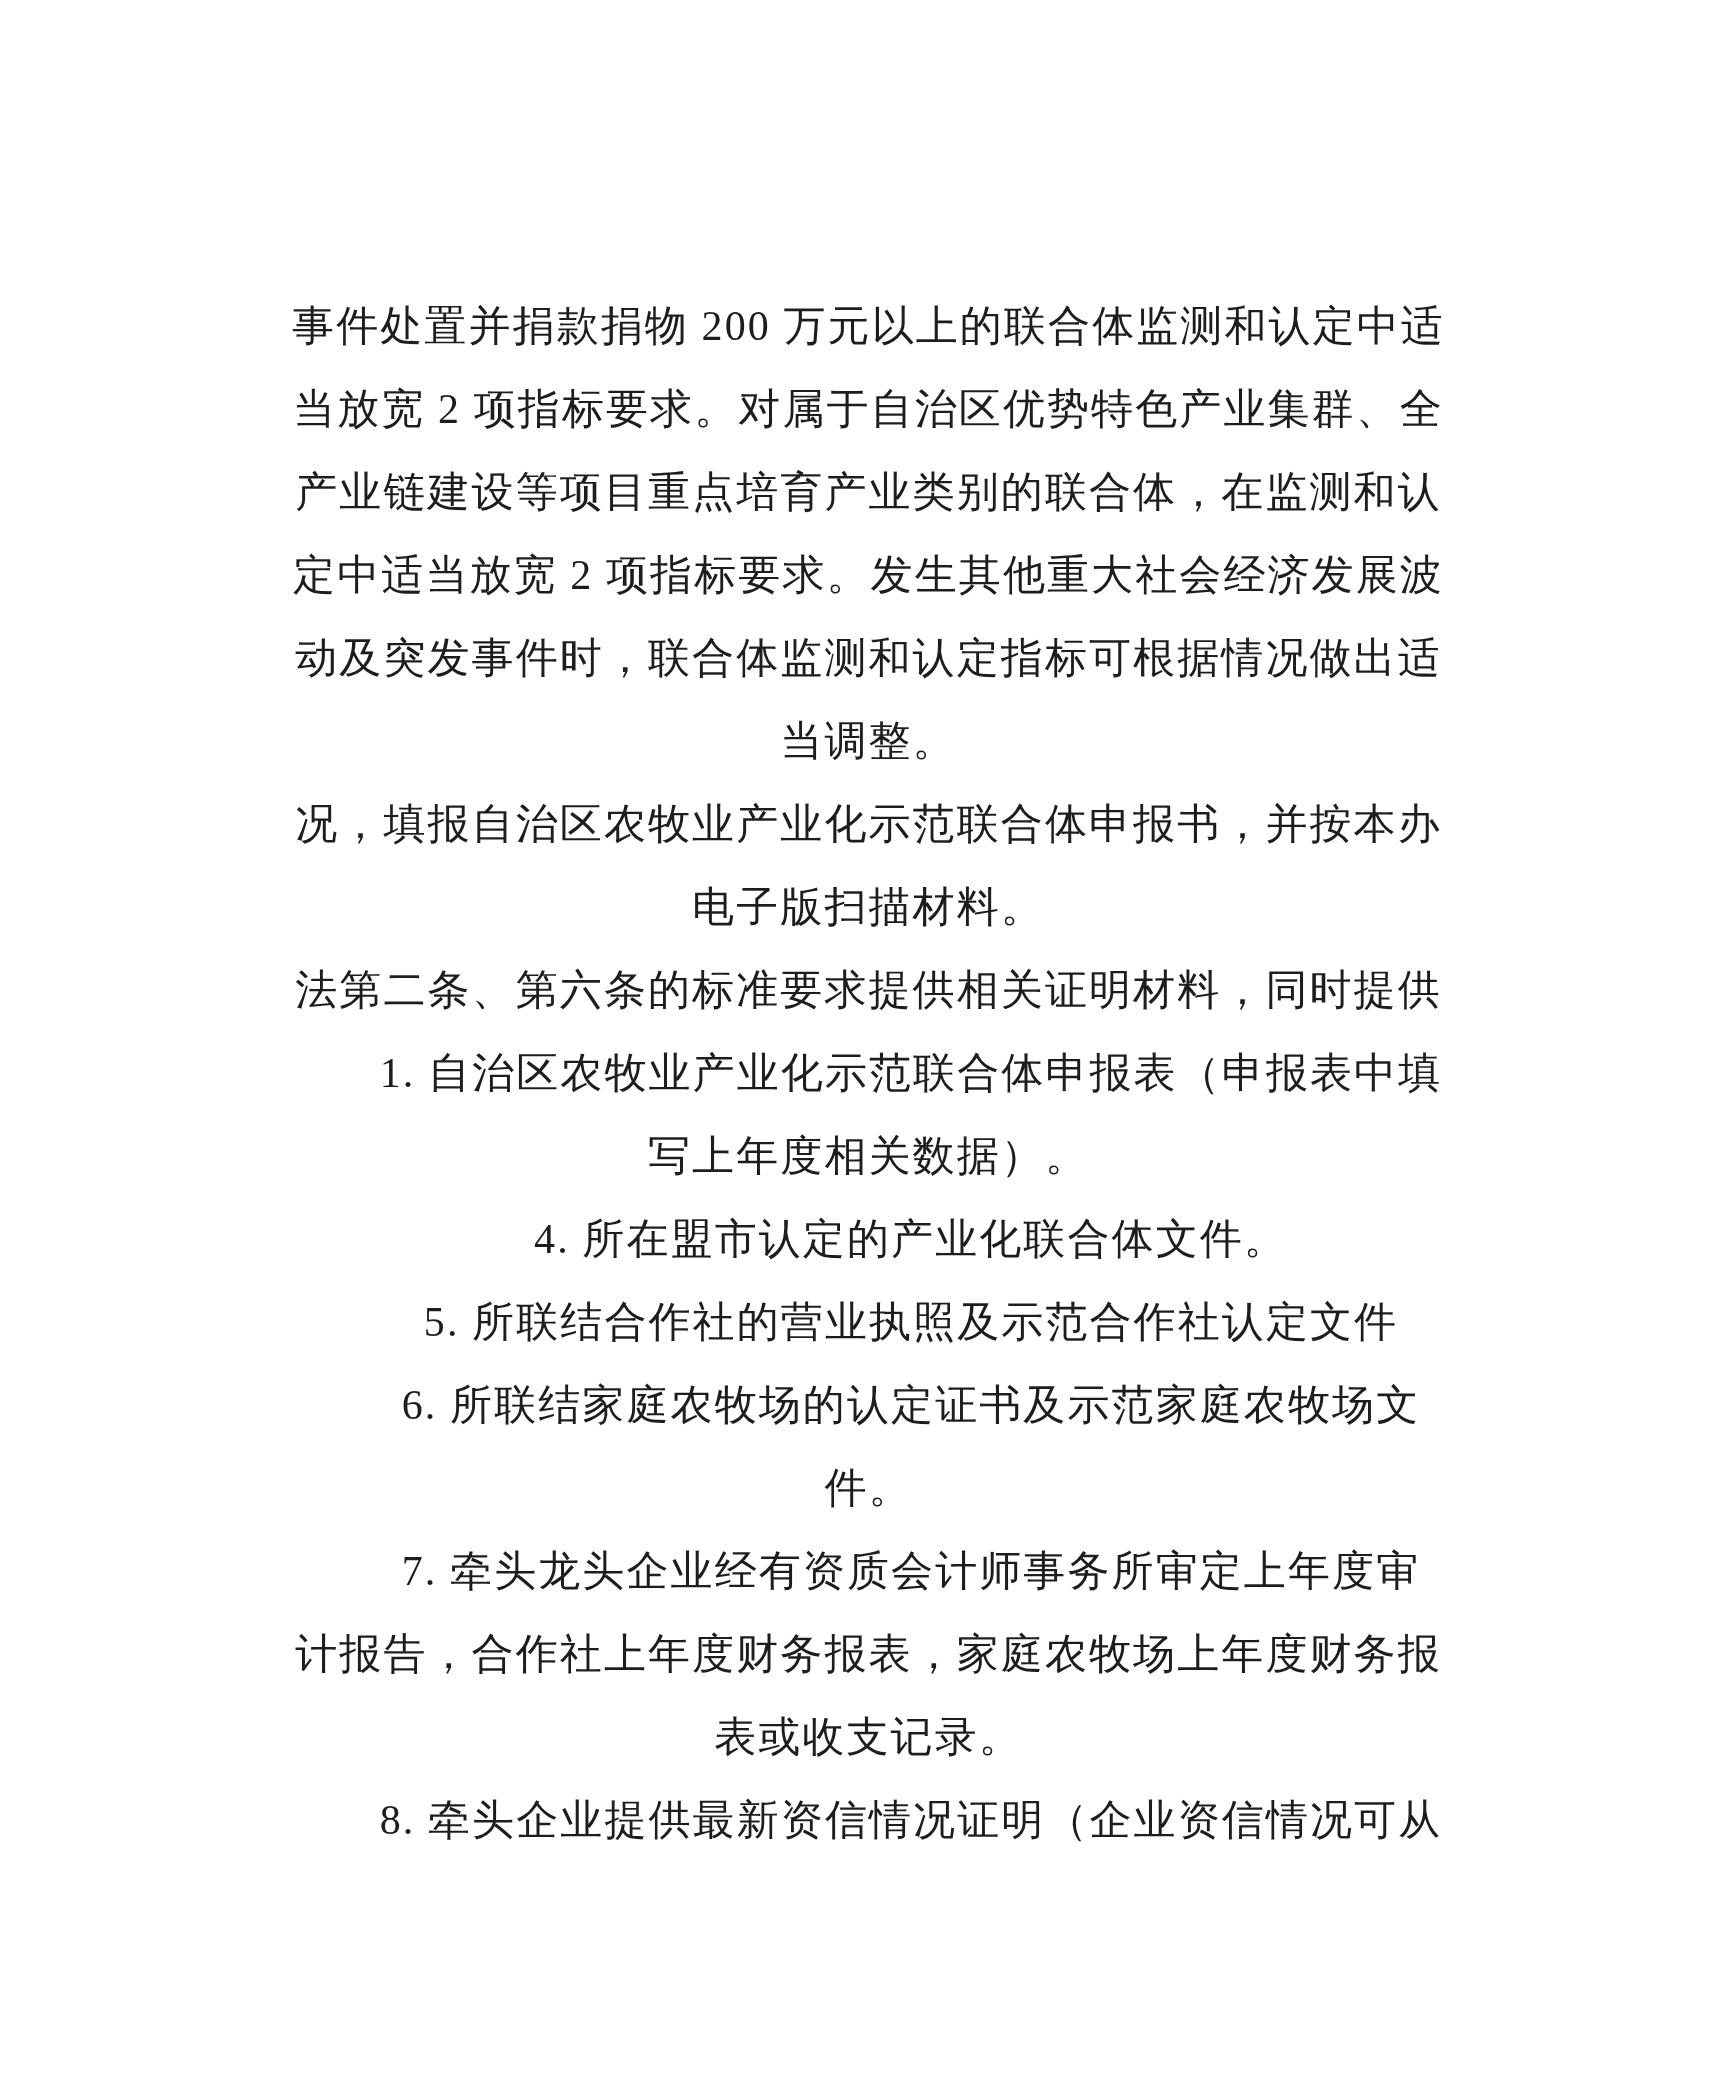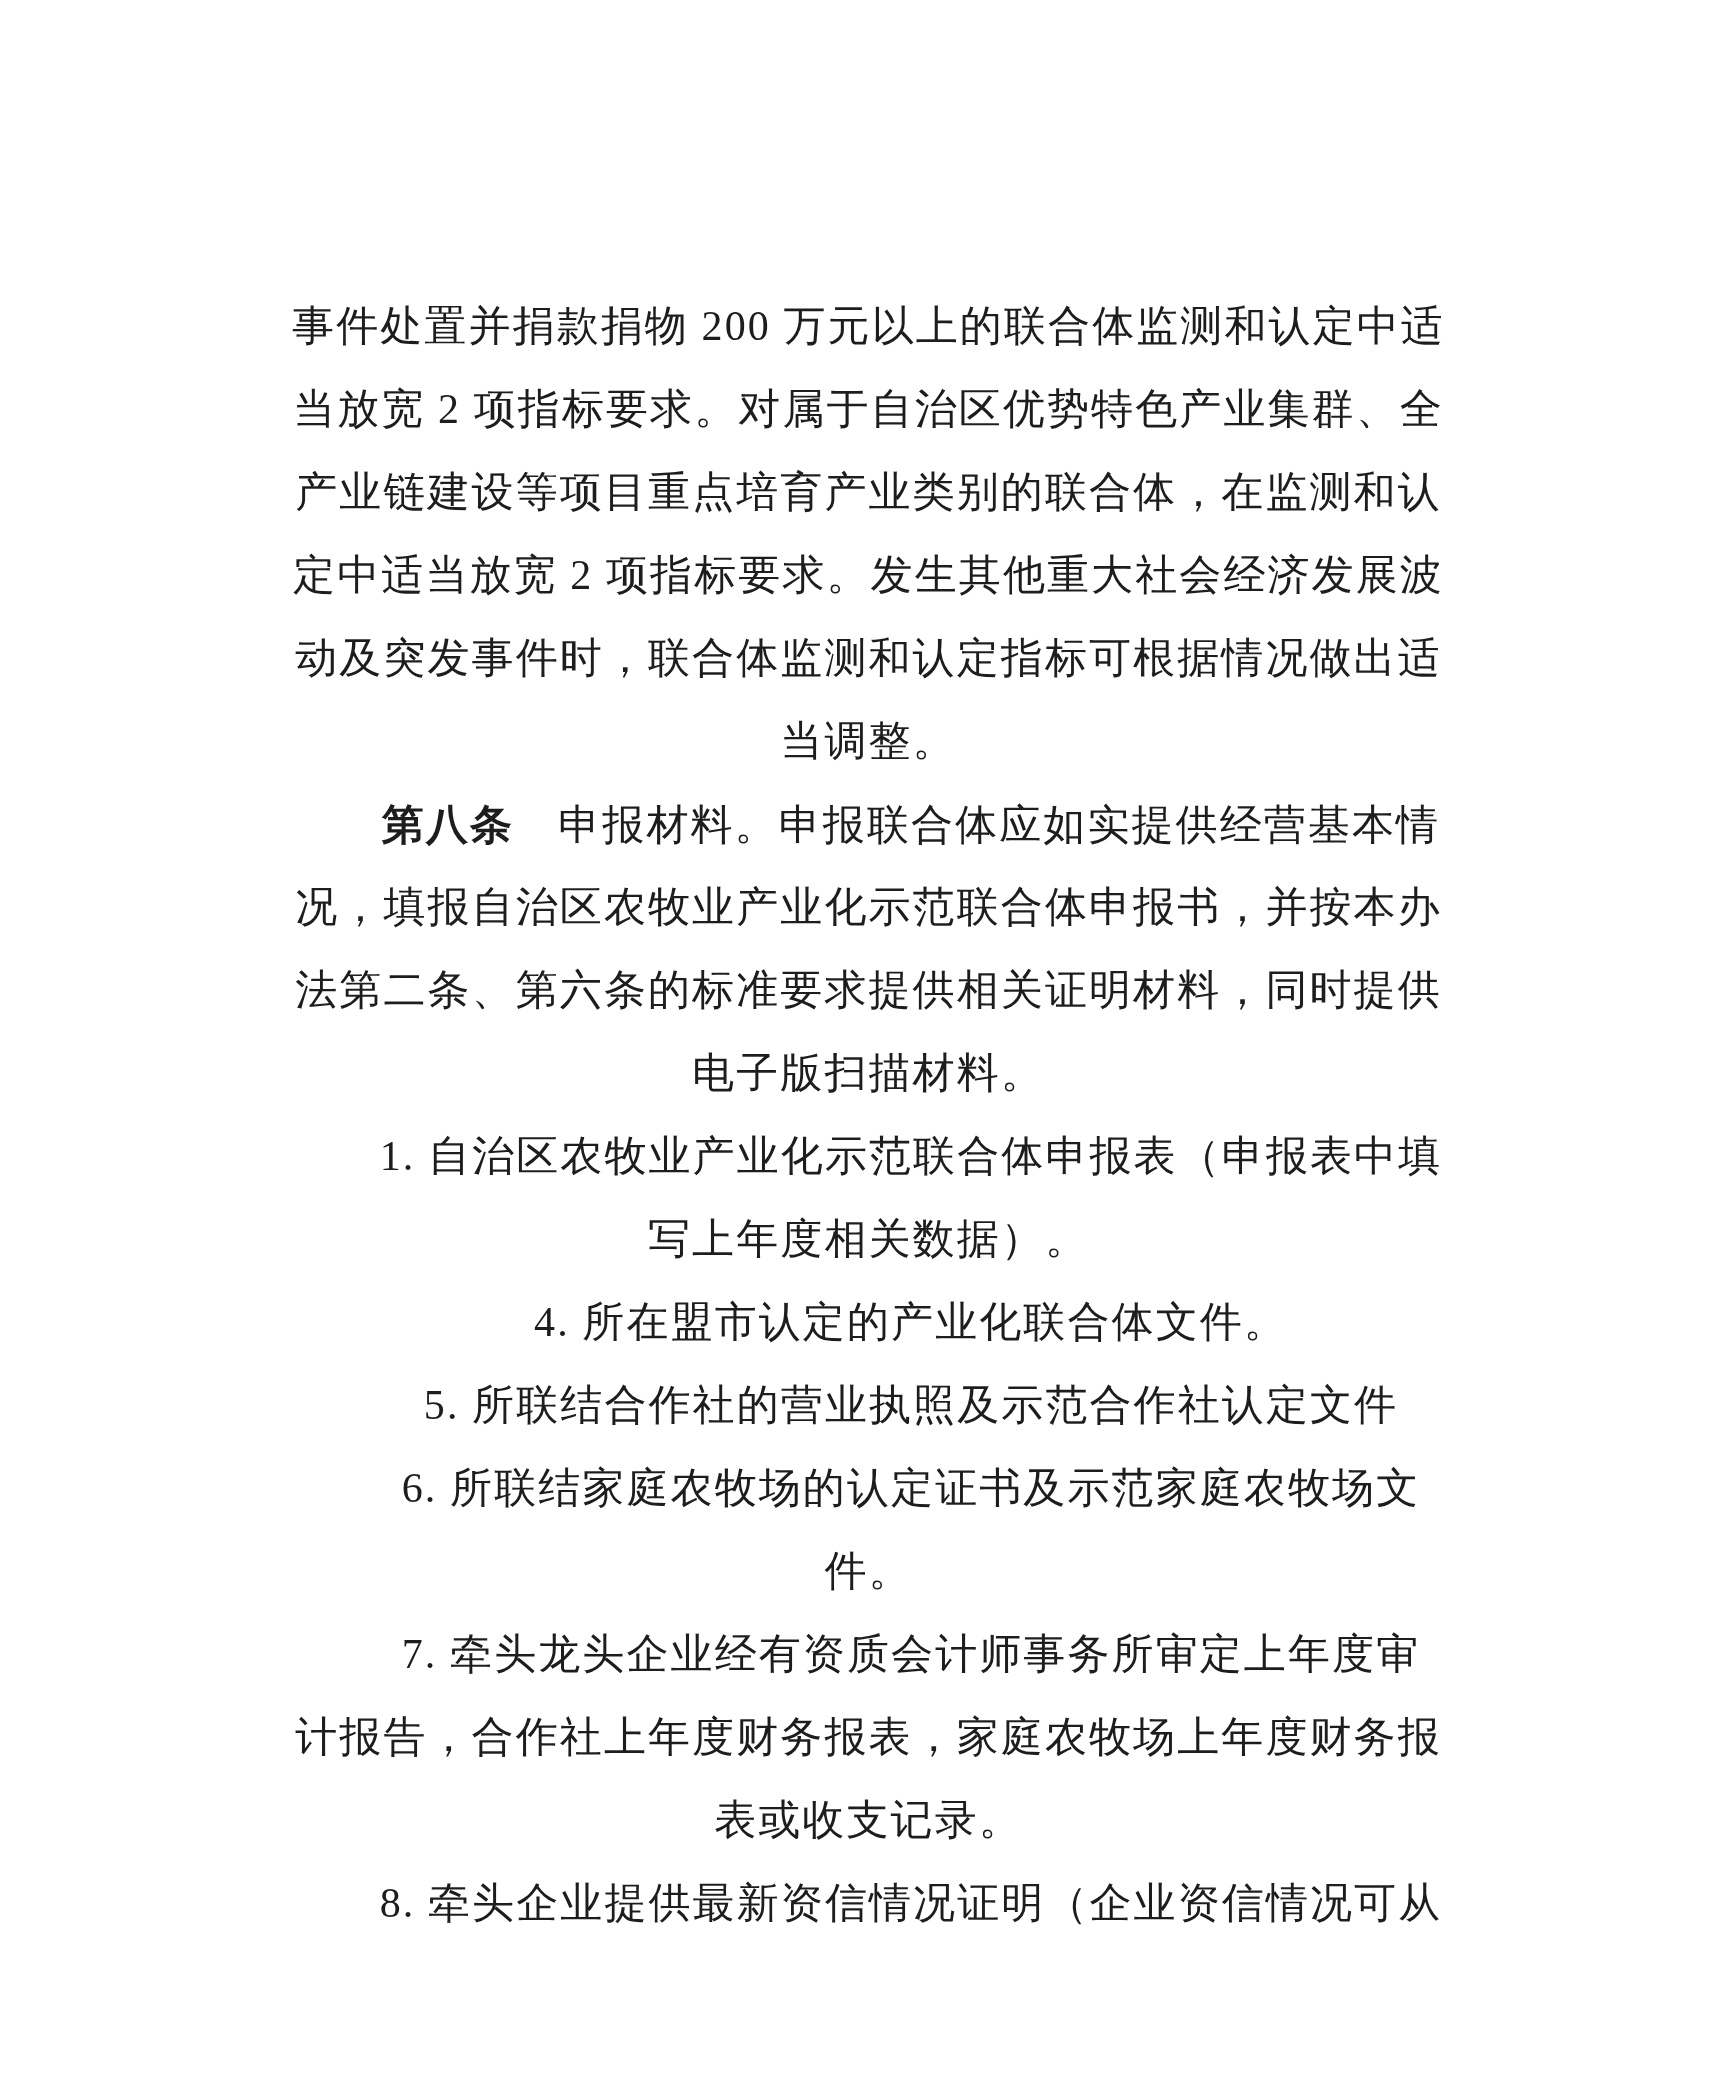--- a/index.html
+++ b/index.html
@@ -42,24 +42,23 @@
 <body>
 
 <div class="page">
   <div class="text-block">
     <div class="line">事件处置并捐款捐物 200 万元以上的联合体监测和认定中适</div>
     <div class="line">当放宽 2 项指标要求。对属于自治区优势特色产业集群、全</div>
     <div class="line">产业链建设等项目重点培育产业类别的联合体，在监测和认</div>
     <div class="line">定中适当放宽 2 项指标要求。发生其他重大社会经济发展波</div>
     <div class="line">动及突发事件时，联合体监测和认定指标可根据情况做出适</div>
     <div class="line">当调整。</div>
-    <div class="line indent"><span class="article-no">第八条</span><span>　申报材料。申报联合体应如实提供经营基本情</span></div>
     <div class="line">况，填报自治区农牧业产业化示范联合体申报书，并按本办</div>
+    <div class="line">电子版扫描材料。</div>
     <div class="line">法第二条、第六条的标准要求提供相关证明材料，同时提供</div>
-    <div class="line">电子版扫描材料。</div>
     <div class="line indent">1. 自治区农牧业产业化示范联合体申报表（申报表中填</div>
     <div class="line">写上年度相关数据）。</div>
     <div class="line indent">4. 所在盟市认定的产业化联合体文件。</div>
     <div class="line indent">5. 所联结合作社的营业执照及示范合作社认定文件</div>
     <div class="line indent">6. 所联结家庭农牧场的认定证书及示范家庭农牧场文</div>
     <div class="line">件。</div>
     <div class="line indent">7. 牵头龙头企业经有资质会计师事务所审定上年度审</div>
     <div class="line">计报告，合作社上年度财务报表，家庭农牧场上年度财务报</div>
     <div class="line">表或收支记录。</div>
     <div class="line indent">8. 牵头企业提供最新资信情况证明（企业资信情况可从</div>

